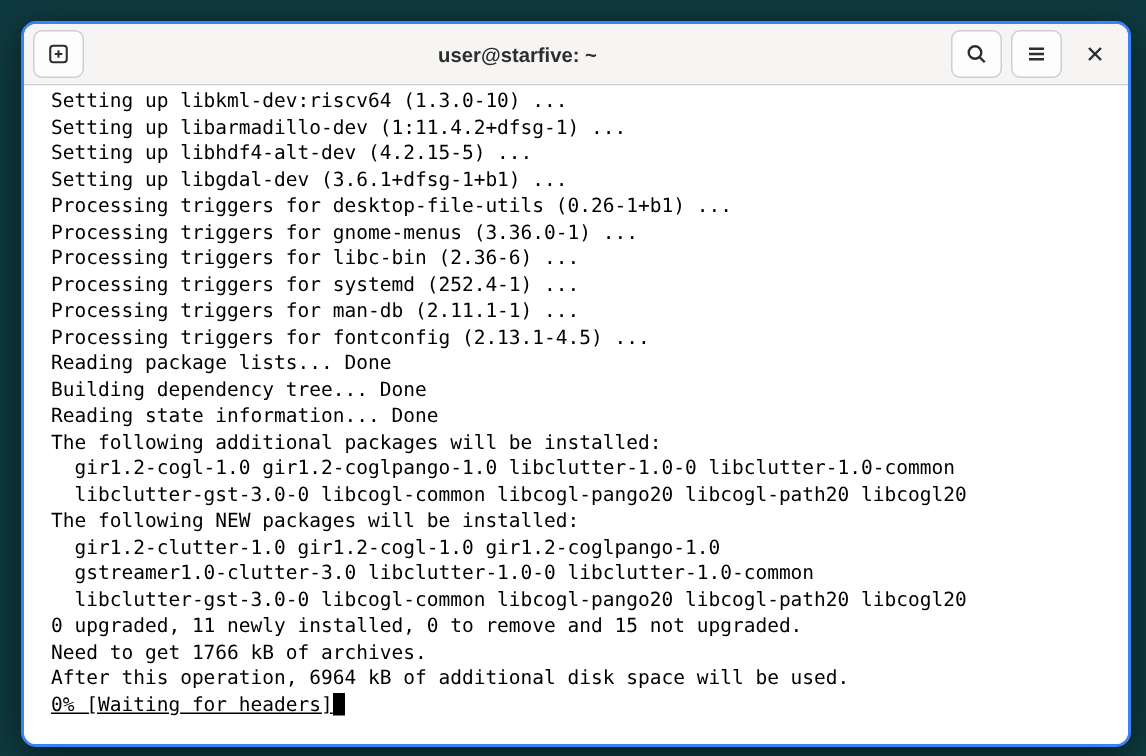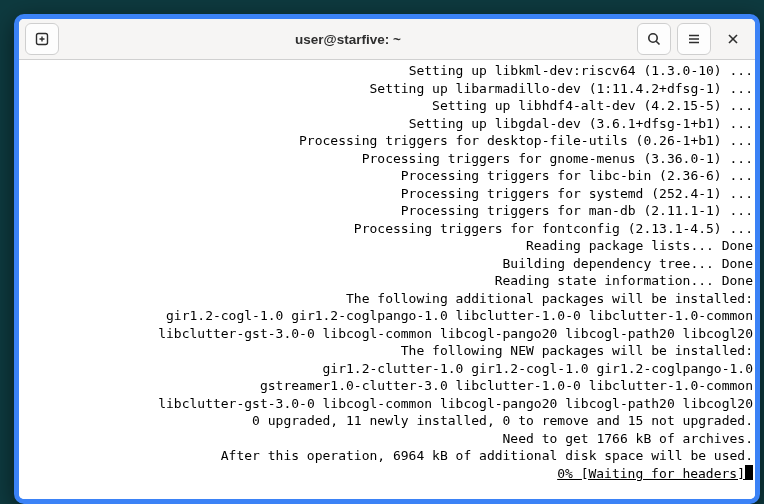--- a/index.html
+++ b/index.html
@@ -16,21 +16,21 @@
     left: 14px;
     top: 14px;
     width: 736px;
     height: 480px;
     background: #ffffff;
     border-radius: 10px;
     box-shadow: 0 6px 24px rgba(0,0,0,0.5);
     display: flex;
     flex-direction: column;
     overflow: hidden;
-    border: 5px solid #3b82f6;
+    border: 2px solid #3b82f6;
   }
   .titlebar {
     height: 40px;
     background: #f6f5f4;
     border-bottom: 1px solid #d0d0d0;
     display: flex;
     align-items: center;
     padding: 0 6px;
     gap: 6px;
     flex: 0 0 auto;
@@ -63,25 +63,24 @@
     border: none;
     background: transparent;
   }
   .terminal {
     flex: 1;
     background: #ffffff;
     color: #000000;
     font-family: "DejaVu Sans Mono", "Liberation Mono", Menlo, Consolas, monospace;
     font-size: 13px;
     line-height: 17.5px;
-    padding: 2px 2px 2px 2px;
+    padding: 2px 2px 2px 18px;
     white-space: pre;
     overflow: hidden;
     position: relative;
-    text-align: right;
   }
   .term-line { white-space: pre; }
   .lastline {
     display: inline;
     text-decoration: underline;
   }
   .cursor {
     display: inline-block;
     width: 8px;
     height: 15px;

